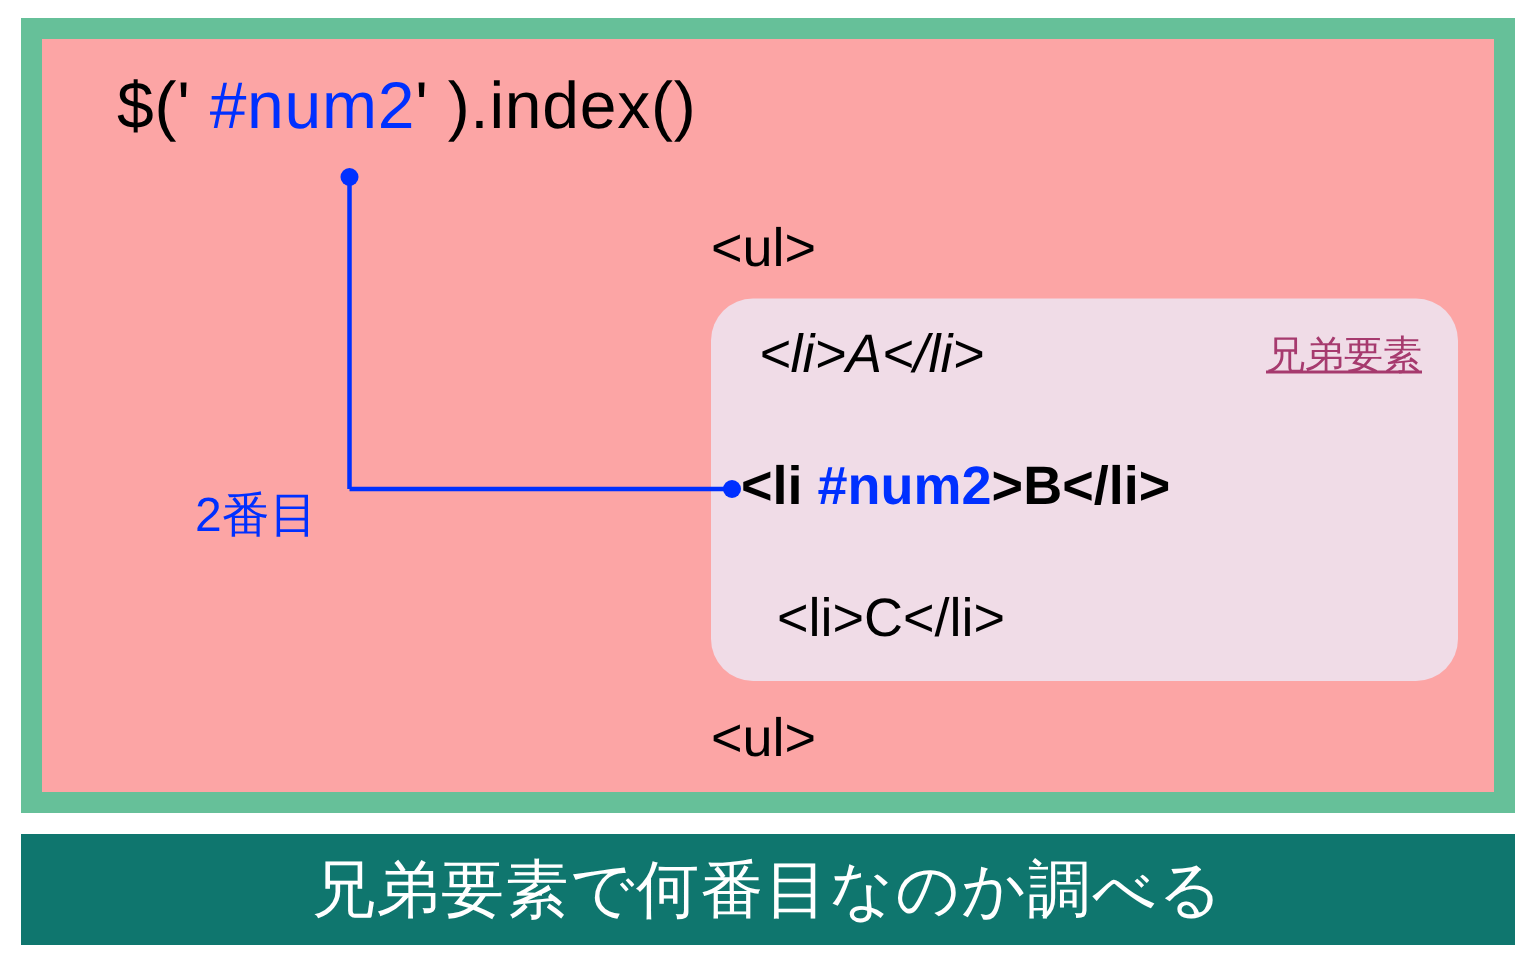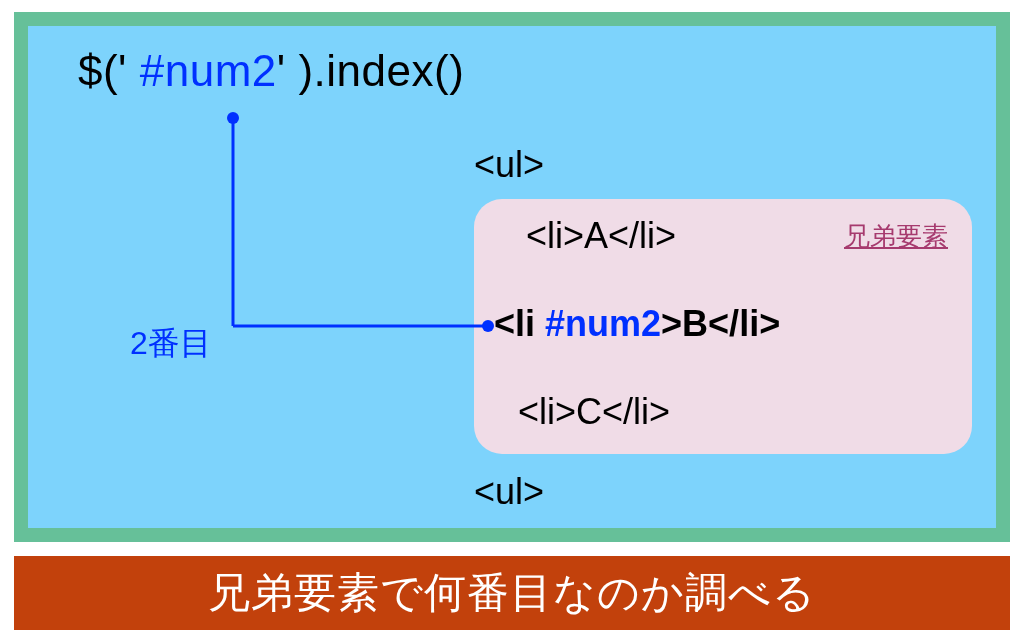--- a/index.html
+++ b/index.html
@@ -11,21 +11,21 @@
     font-family: Arial, "Hiragino Sans", "Hiragino Kaku Gothic ProN", Meiryo, sans-serif;
     background: #fff;
   }
   .frame {
     position: absolute;
     left: 14px;
     top: 12px;
     width: 996px;
     height: 530px;
     border: 14px solid #66c099;
-    background: #7dd3fc;
+    background: #fca5a5;
   }
   .code-line {
     position: absolute;
     left: 50px;
     top: 20px;
     font-size: 44px;
     font-family: Arial, sans-serif;
     color: #000;
     letter-spacing: 0.5px;
   }
@@ -63,38 +63,38 @@
     color: #a63a6e;
     text-decoration: underline;
   }
   .li-row {
     position: absolute;
     font-size: 36px;
     font-family: Arial, sans-serif;
     color: #000;
     white-space: nowrap;
   }
-  .li-a { left: 52px; top: 16px; }
+  .li-a { left: 32px; top: 16px; font-style: italic; }
   .li-b { left: 20px; top: 104px; font-weight: bold; }
   .li-c { left: 44px; top: 192px; }
   .li-b .idsel { color: #0030ff; }
   .result-label {
     position: absolute;
     left: 102px;
     top: 296px;
     font-size: 32px;
     color: #0030ff;
   }
   .footer {
     position: absolute;
     left: 14px;
     top: 556px;
     width: 996px;
     height: 74px;
-    background: #c2410c;
+    background: #0f766e;
     color: #fff;
     font-size: 42px;
     display: flex;
     align-items: center;
     justify-content: center;
     letter-spacing: 1px;
   }
   svg.connector {
     position: absolute;
     left: 0;

